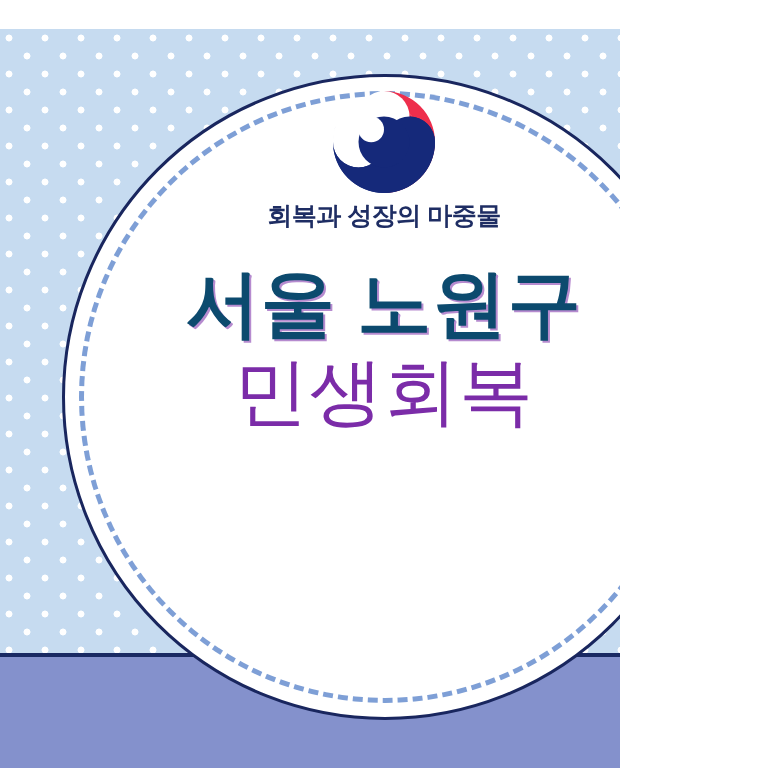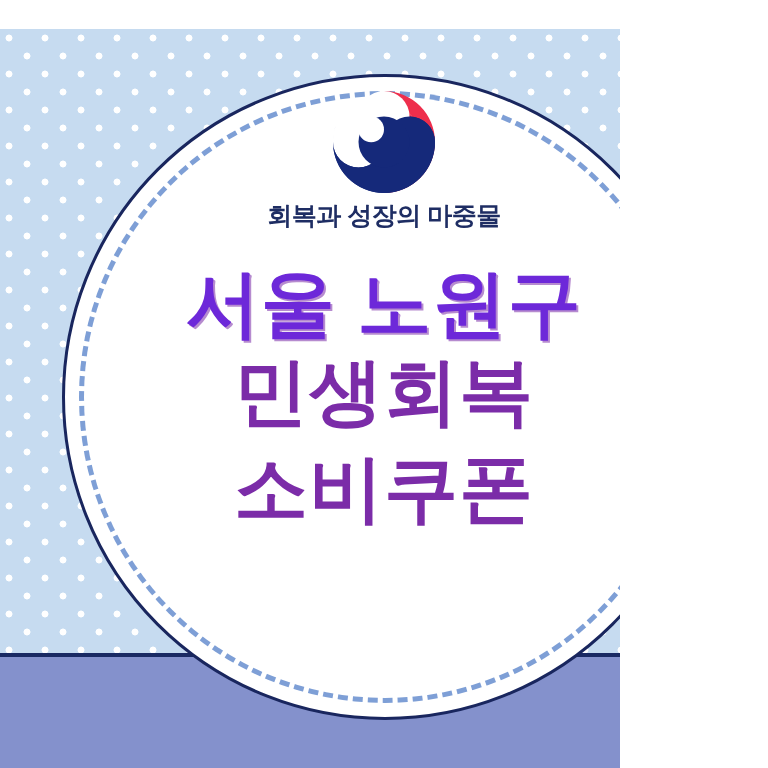--- a/index.html
+++ b/index.html
@@ -100,30 +100,30 @@
     font-weight: 700;
     color: #1e2d63;
     letter-spacing: -0.5px;
     line-height: 1;
   }
 
   .title-main {
     margin-top: 38px;
     font-size: 74px;
     font-weight: 700;
-    color: #6d28d9;
+    color: #0c4a6e;
     letter-spacing: 1px;
     line-height: 1.02;
     text-shadow: 2px 2px 0 rgba(122,44,168,0.55);
   }
 
   .title-hl {
     margin-top: 6px;
     font-size: 74px;
-    font-weight: 700;
+    font-weight: 400;
     color: #7b2ca8;
     letter-spacing: 1px;
     line-height: 1.22;
   }
 
   .footnote {
     margin-top: 30px;
     font-size: 30px;
     font-weight: 700;
     color: #f4654e;
@@ -169,17 +169,16 @@
         <circle cx="47.2" cy="42.4" r="12.8" fill="#ffffff"></circle>
       </svg>
     </div>
 
     <div class="subtitle">회복과 성장의 마중물</div>
 
     <div class="title-main">서울 노원구</div>
 
     <div class="title-hl">민생회복</div>
 
-    <div class="title-hl">소비쿠폰</div>
 
 
   </div>
 </div>
 
 </body></html>

